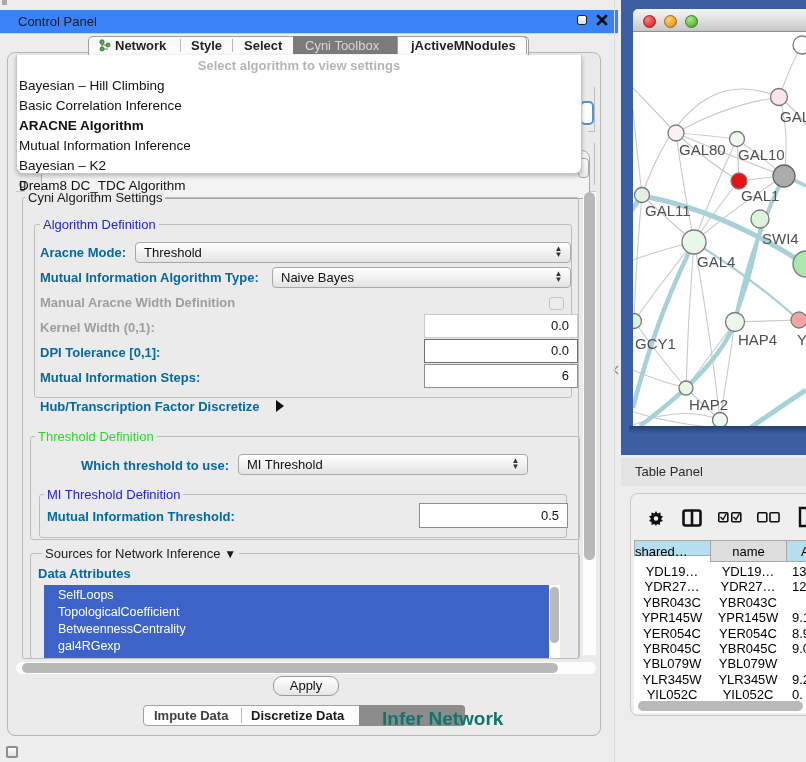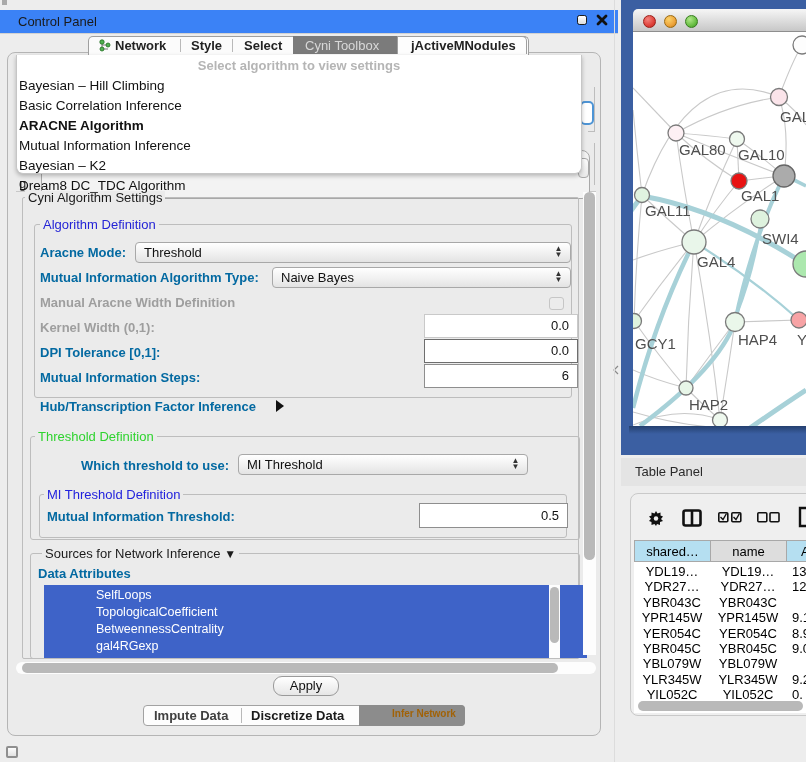--- a/index.html
+++ b/index.html
@@ -82,62 +82,62 @@
 </div>
 <div class="abs lbl dis" style="left:40px;top:295px;">Manual Aracne Width Definition</div>
 <div class="abs" style="left:549px;top:297px;width:13px;height:11px;background:#ececec;border:1px solid #c6c6c6;border-radius:3px;"></div>
 <div class="abs lbl dis" style="left:40px;top:320px;">Kernel Width (0,1):</div>
 <div class="inp dis" style="left:424px;top:314px;width:144px;height:22px;border:1px solid #c9c9c9;padding:0 8px 0 0;line-height:22px;">0.0</div>
 <div class="abs lbl" style="left:40px;top:345px;">DPI Tolerance [0,1]:</div>
 <div class="inp" style="left:424px;top:339px;width:144px;height:22px;border:1.5px solid #6e6e6e;padding:0 8px 0 0;line-height:22px;">0.0</div>
 <div class="abs lbl" style="left:40px;top:370px;">Mutual Information Steps:</div>
 <div class="inp" style="left:424px;top:364px;width:144px;height:22px;border:1px solid #8e8e8e;padding:0 8px 0 0;line-height:22px;">6</div>
 
-<div class="abs lbl" style="left:40px;top:399px;">Hub/Transcription Factor Inference</div>
+<div class="abs lbl" style="left:40px;top:399px;">Hub/Transcription Factor Discretize</div>
 <svg class="abs" style="left:274px;top:399px;" width="12" height="14" viewBox="0 0 12 14">
   <path d="M2 1 L10 7 L2 13 Z" fill="#111"></path>
 </svg>
 
 <div class="fs" style="left:30px;top:436px;width:548px;height:102px;"></div>
 <div class="fst" style="left:35px;top:430px;color:#2fd32f;">Threshold Definition</div>
 <div class="abs lbl" style="left:81px;top:458px;">Which threshold to use:</div>
 <div class="combo" style="left:238px;top:454px;width:288px;height:19px;">
   <span class="ct">MI Threshold</span>
     <span class="stepper">▲<br>▼</span>
 </div>
 <div class="fs" style="left:39px;top:494px;width:526px;height:42px;"></div>
 <div class="fst" style="left:44px;top:488px;color:#2222dd;">MI Threshold Definition</div>
 <div class="abs lbl" style="left:47px;top:509px;">Mutual Information Threshold:</div>
 <div class="inp" style="left:419px;top:503px;width:139px;height:23px;border:1px solid #8e8e8e;padding:0 8px 0 0;line-height:23px;">0.5</div>
 
 <div class="fs" style="left:30px;top:553px;width:548px;height:104px;"></div>
 <div class="fst" style="left:42px;top:547px;color:#1b1b1b;">Sources for Network Inference <span style="font-size:12px;">▼</span></div>
 <div class="abs lbl" style="left:38px;top:566px;">Data Attributes</div>
-<div class="abs" style="left:44px;top:585px;width:505px;height:73px;background:#3e63c8;overflow:hidden;padding-left:38px;">
+<div class="abs" style="left:44px;top:585px;width:505px;height:73px;background:#3e63c8;overflow:hidden;">
   <div style="color:#fff;font-size:12.5px;line-height:17px;padding:2px 0 0 14px;">
     SelfLoops<br>TopologicalCoefficient<br>BetweennessCentrality<br>gal4RGexp
   </div>
 </div>
 <div class="abs" style="left:549px;top:585px;width:11px;height:73px;background:#fdfdfd;"></div>
 <div class="scrthumb" style="left:550px;top:587px;width:9px;height:56px;"></div>
 
 <div class="abs" style="left:583px;top:192px;width:13px;height:463px;background:#fdfdfd;"></div>
 <div class="scrthumb" style="left:584px;top:192px;width:11px;height:368px;"></div>
 
 <div class="abs" style="left:16px;top:662px;width:580px;height:12px;background:#fdfdfd;border-radius:6px;"></div>
 <div class="scrthumb" style="left:22px;top:663px;width:536px;height:10px;"></div>
 
 <div class="abs" style="left:273px;top:676px;width:64px;height:18px;border:1px solid #9a9a9a;border-radius:9px;background:linear-gradient(#ffffff,#e6e6e6);font-size:13px;color:#111;text-align:center;line-height:18px;">Apply</div>
 
 <div class="abs" style="left:143px;top:705px;width:322px;height:21px;background:#fdfdfd;border:1px solid #a2a2a2;border-radius:4px;box-sizing:border-box;"></div>
 <div class="abs" style="left:241px;top:708px;width:1px;height:15px;background:#b9b9b9;"></div>
 <div class="abs" style="left:359px;top:705px;width:106px;height:21px;background:#8c8c8c;border-radius:0 4px 4px 0;"></div>
 <div class="abs b" style="left:154px;top:708px;font-size:13px;color:#404040;">Impute Data</div>
 <div class="abs b" style="left:251px;top:708px;font-size:13px;color:#1b1b1b;">Discretize Data</div>
-<div class="abs b" style="left:392px;top:708px;font-size:10px;color:#a16207;">Infer Network</div>
+<div class="abs b" style="left:382px;top:708px;font-size:19px;color:#0f766e;">Infer Network</div>
 
 <div class="abs" style="left:16px;top:55px;width:564px;height:118px;background:#fff;border:1px solid #c6c6c6;border-top:none;border-radius:0 0 7px 7px;box-shadow:0 2px 4px rgba(0,0,0,0.25);">
   <div style="position:absolute;left:0;top:3px;width:100%;text-align:center;font-size:13px;font-weight:bold;color:#b5b5b5;">Select algorithm to view settings</div>
   <div style="position:absolute;left:2px;top:21px;font-size:13.5px;color:#111;line-height:20px;">
     Bayesian – Hill Climbing<br>
     Basic Correlation Inference<br>
     <span class="b">ARACNE Algorithm</span><br>
     Mutual Information Inference<br>
     Bayesian – K2<br>
     Dream8 DC_TDC Algorithm
@@ -265,21 +265,21 @@
   <svg class="abs" style="left:126px;top:18px;" width="23" height="11" viewBox="0 0 23 11">
     <rect x="0.8" y="0.8" width="9" height="9" rx="1" fill="none" stroke="#111" stroke-width="1.6"></rect>
     <rect x="13" y="0.8" width="9" height="9" rx="1" fill="none" stroke="#111" stroke-width="1.6"></rect>
   </svg>
   <svg class="abs" style="left:167px;top:12px;" width="18" height="22" viewBox="0 0 18 22">
     <path d="M2 2 L11 2 L16 7 L16 20 L2 20 Z" fill="none" stroke="#111" stroke-width="2.4"></path>
     <path d="M11 2 L11 7 L16 7" fill="none" stroke="#111" stroke-width="2"></path>
   </svg>
 
   <div class="abs" style="left:3px;top:46px;width:186px;height:160px;background:#fff;overflow:hidden;font-size:13px;">
-    <div class="abs" style="left:0;top:0;width:77px;height:22px;background:#b5dff1;border:1px solid #a8a8a8;box-sizing:border-box;text-align:center;line-height:21px;">shared…</div>
+    <div class="abs" style="left:0;top:0;width:77px;height:16px;background:#b5dff1;border:1px solid #a8a8a8;box-sizing:border-box;line-height:21px;">shared…</div>
     <div class="abs" style="left:76px;top:0;width:77px;height:22px;background:#dddddd;border:1px solid #a8a8a8;box-sizing:border-box;text-align:center;line-height:21px;">name</div>
     <div class="abs" style="left:152px;top:0;width:40px;height:22px;background:#b5dff1;border:1px solid #a8a8a8;box-sizing:border-box;line-height:21px;padding-left:14px;">A</div>
     <div class="abs" style="left:0;top:24px;width:186px;line-height:15.4px;">
       <div class="trow"><span class="c1">YDL19…</span><span class="c2">YDL19…</span><span class="c3">13.</span></div>
       <div class="trow"><span class="c1">YDR27…</span><span class="c2">YDR27…</span><span class="c3">12.</span></div>
       <div class="trow"><span class="c1">YBR043C</span><span class="c2">YBR043C</span><span class="c3"></span></div>
       <div class="trow"><span class="c1">YPR145W</span><span class="c2">YPR145W</span><span class="c3">9.1</span></div>
       <div class="trow"><span class="c1">YER054C</span><span class="c2">YER054C</span><span class="c3">8.9</span></div>
       <div class="trow"><span class="c1">YBR045C</span><span class="c2">YBR045C</span><span class="c3">9.0</span></div>
       <div class="trow"><span class="c1">YBL079W</span><span class="c2">YBL079W</span><span class="c3"></span></div>

